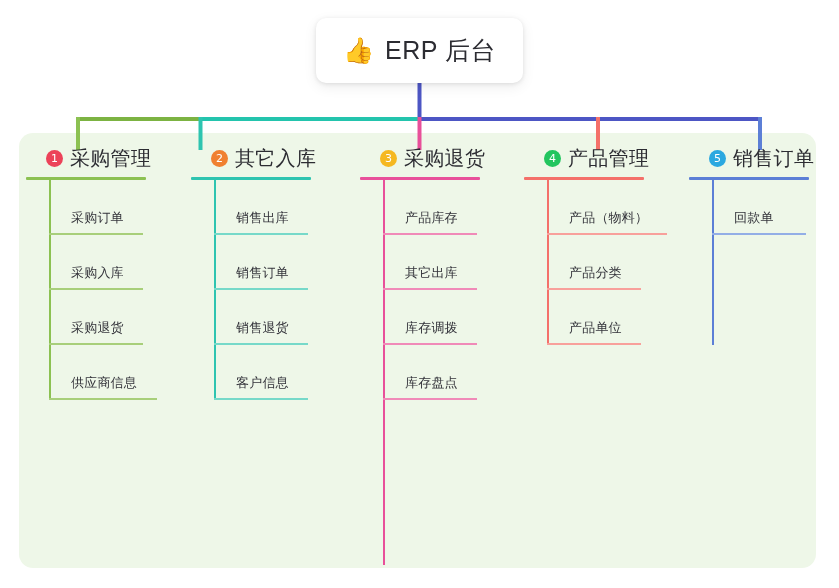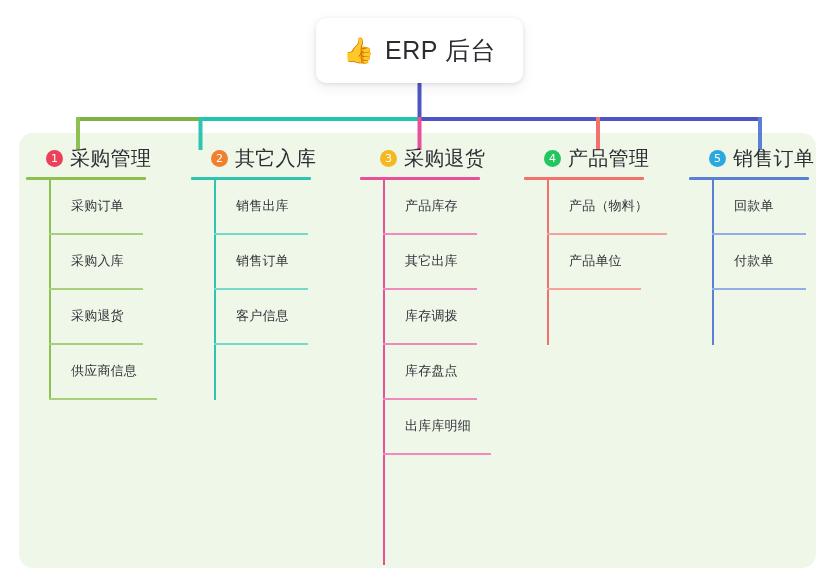--- a/index.html
+++ b/index.html
@@ -131,21 +131,21 @@
     top: 0;
     width: 2px;
   }
   .leaf {
     position: relative;
     height: 55px;
     box-sizing: border-box;
     display: flex;
     align-items: flex-end;
     padding-left: 22px;
-    padding-bottom: 20px;
+    padding-bottom: 8px;
   }
   .leaf-label {
     font-size: 13px;
     color: #33333a;
     white-space: nowrap;
     letter-spacing: 0.2px;
   }
   .leaf-rule {
     position: absolute;
     left: 0;
@@ -221,20 +221,24 @@
         <div class="col-spine" style="background:#2ec4b0; height:220px;"></div>
         <div class="leaf">
           <span class="leaf-label">销售出库</span>
           <span class="leaf-rule" style="background:#76d9c9; width:94px;"></span>
         </div>
         <div class="leaf">
           <span class="leaf-label">销售订单</span>
           <span class="leaf-rule" style="background:#76d9c9; width:94px;"></span>
         </div>
         <div class="leaf">
+          <span class="leaf-label">销售退货</span>
+          <span class="leaf-rule" style="background:#76d9c9; width:94px;"></span>
+        </div>
+        <div class="leaf">
           <span class="leaf-label">客户信息</span>
           <span class="leaf-rule" style="background:#76d9c9; width:94px;"></span>
         </div>
       </div>
     </div>
 
     <div class="column" style="left:360px; width:150px;">
       <div class="col-header">
         <span class="col-badge" style="background:#f5b820;">3</span>
         <span class="col-title">采购退货</span>
@@ -251,59 +255,55 @@
           <span class="leaf-rule" style="background:#f08ab8; width:94px;"></span>
         </div>
         <div class="leaf">
           <span class="leaf-label">库存调拨</span>
           <span class="leaf-rule" style="background:#f08ab8; width:94px;"></span>
         </div>
         <div class="leaf">
           <span class="leaf-label">库存盘点</span>
           <span class="leaf-rule" style="background:#f08ab8; width:94px;"></span>
         </div>
-        <div class="leaf">
-          <span class="leaf-label">出库库明细</span>
-          <span class="leaf-rule" style="background:#f08ab8; width:108px;"></span>
-        </div>
       </div>
     </div>
 
     <div class="column" style="left:524px; width:160px;">
       <div class="col-header">
         <span class="col-badge" style="background:#22c55e;">4</span>
         <span class="col-title">产品管理</span>
       </div>
       <div class="col-rule" style="background:#f4706a; width:120px;"></div>
       <div class="col-children">
         <div class="col-spine" style="background:#f4706a; height:165px;"></div>
         <div class="leaf">
           <span class="leaf-label">产品（物料）</span>
           <span class="leaf-rule" style="background:#f8a09b; width:120px;"></span>
         </div>
         <div class="leaf">
+          <span class="leaf-label">产品分类</span>
+          <span class="leaf-rule" style="background:#f8a09b; width:94px;"></span>
+        </div>
+        <div class="leaf">
           <span class="leaf-label">产品单位</span>
           <span class="leaf-rule" style="background:#f8a09b; width:94px;"></span>
         </div>
       </div>
     </div>
 
     <div class="column" style="left:689px; width:140px;">
       <div class="col-header">
         <span class="col-badge" style="background:#2ba8e0;">5</span>
         <span class="col-title">销售订单</span>
       </div>
       <div class="col-rule" style="background:#5c7fd6; width:120px;"></div>
       <div class="col-children">
         <div class="col-spine" style="background:#5c7fd6; height:165px;"></div>
         <div class="leaf">
           <span class="leaf-label">回款单</span>
           <span class="leaf-rule" style="background:#93aee6; width:94px;"></span>
         </div>
-        <div class="leaf">
-          <span class="leaf-label">付款单</span>
-          <span class="leaf-rule" style="background:#93aee6; width:94px;"></span>
-        </div>
       </div>
     </div>
 
   </div>
 </div>
 
 </body></html>

